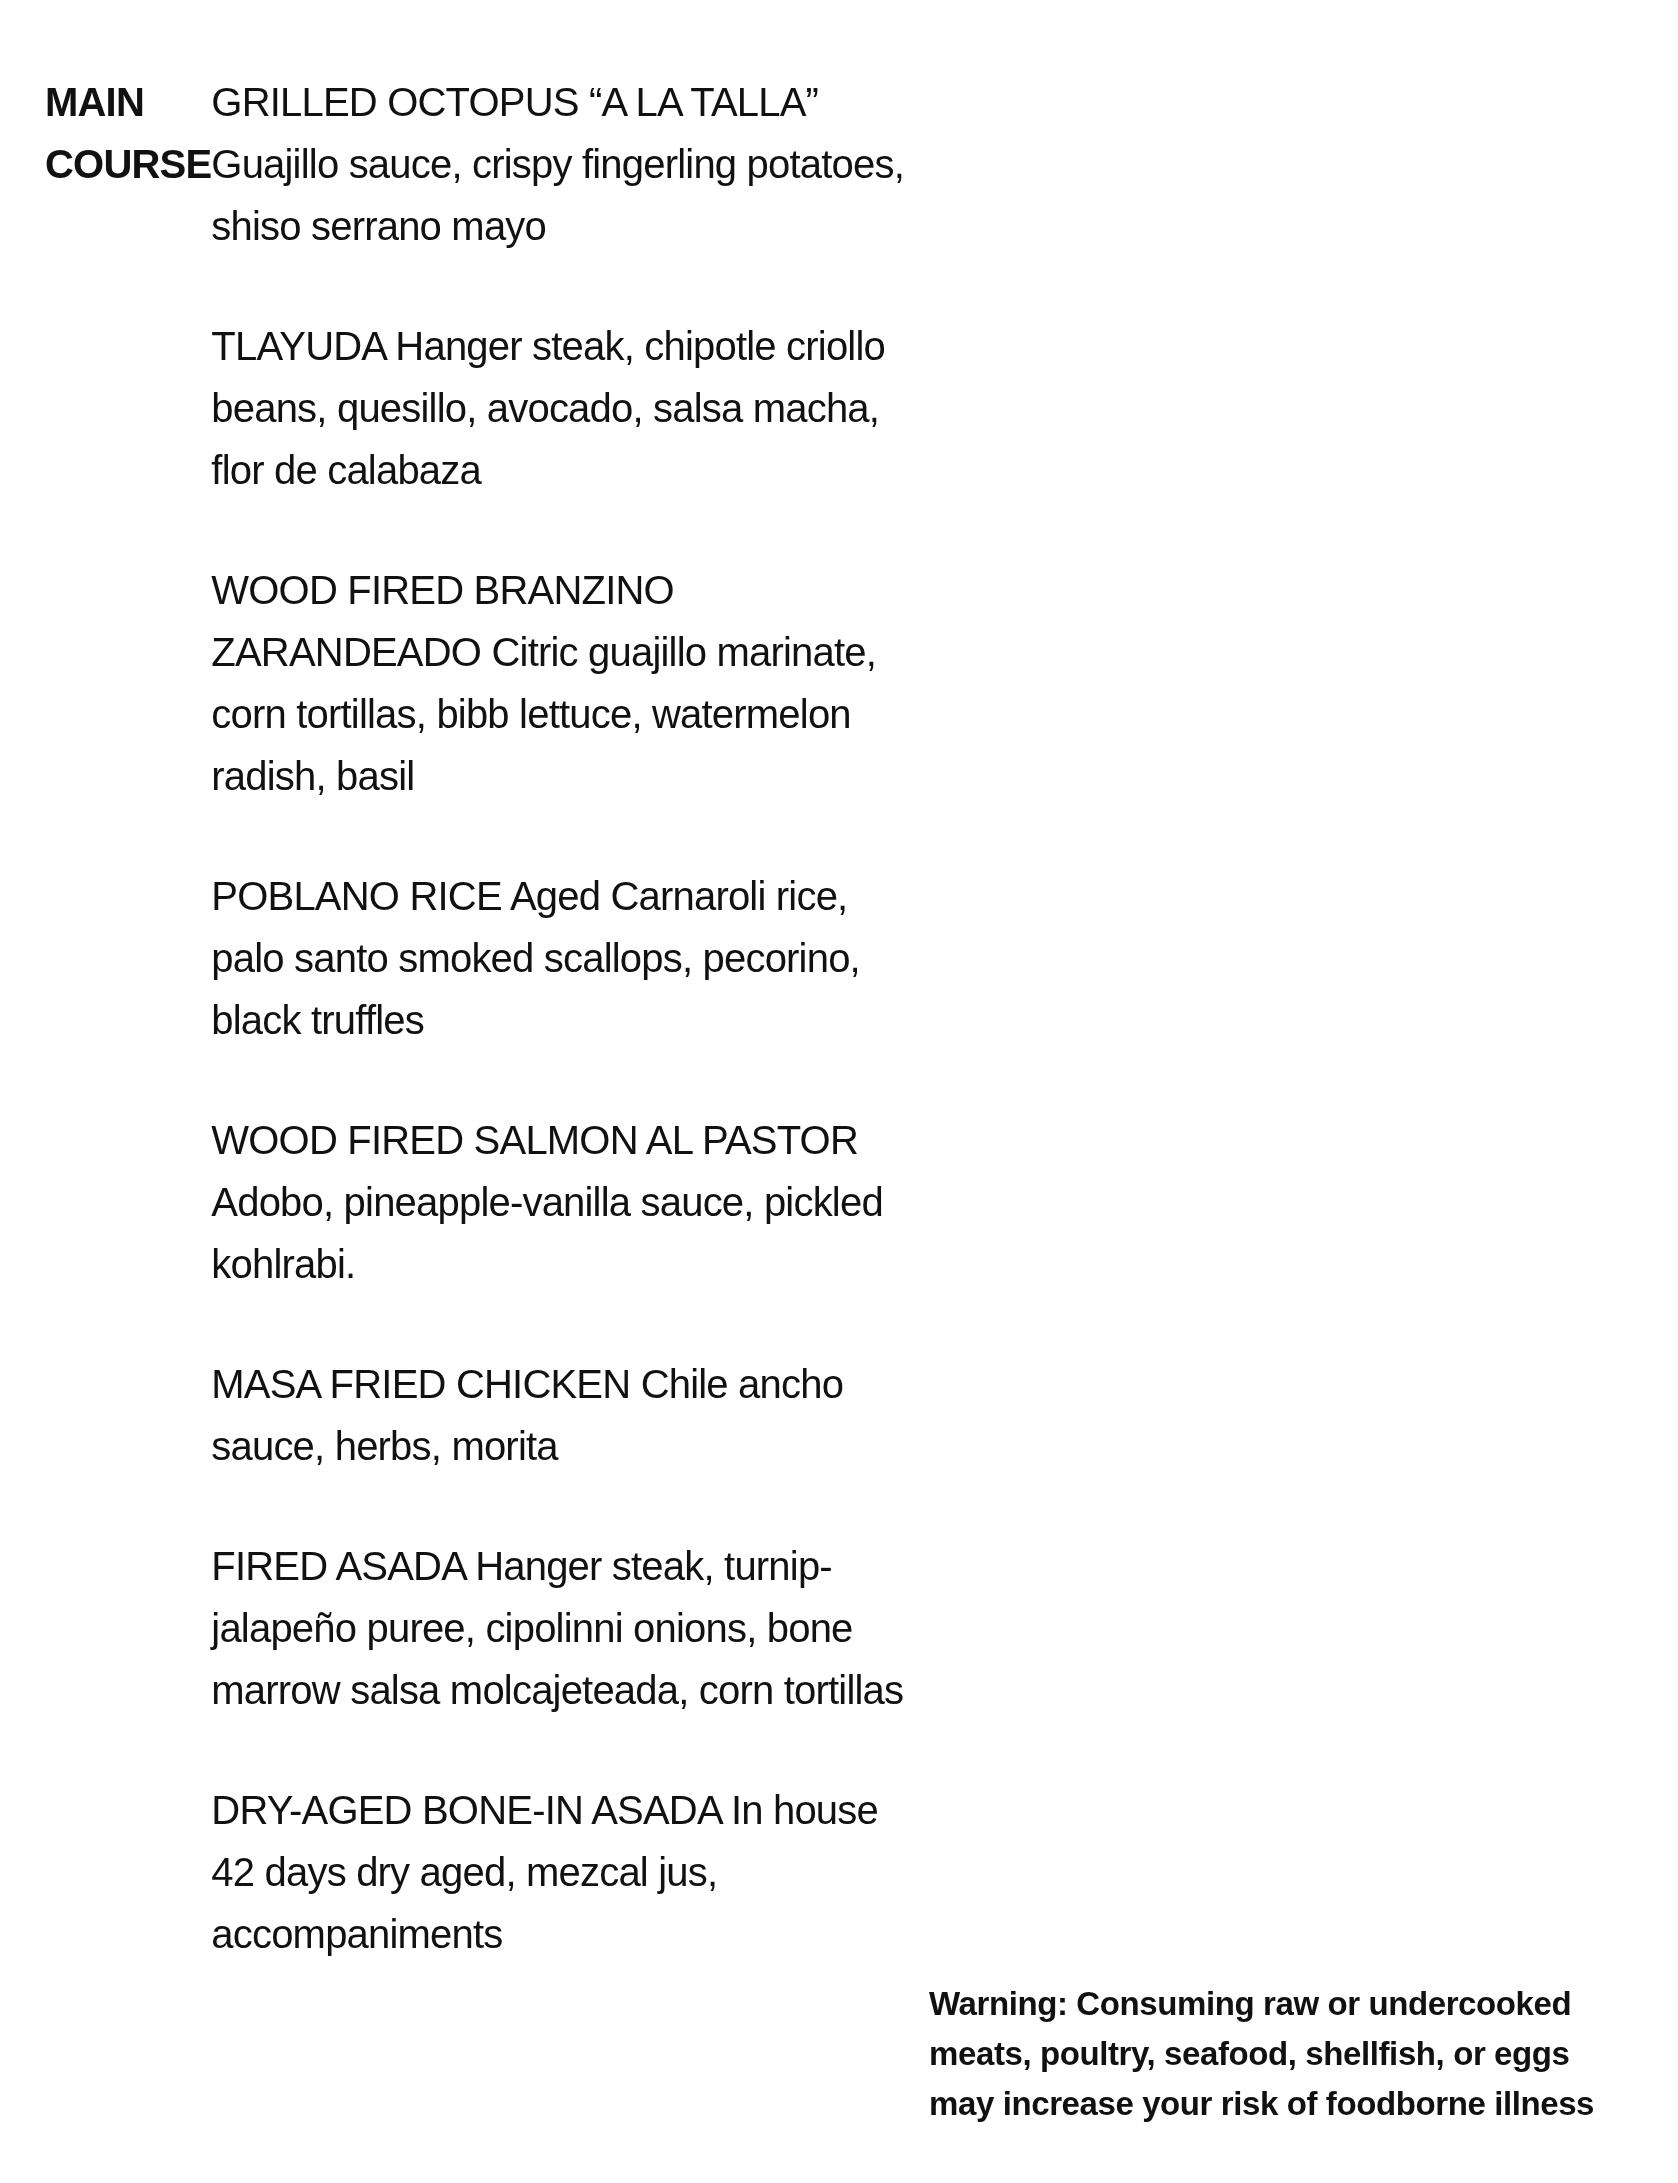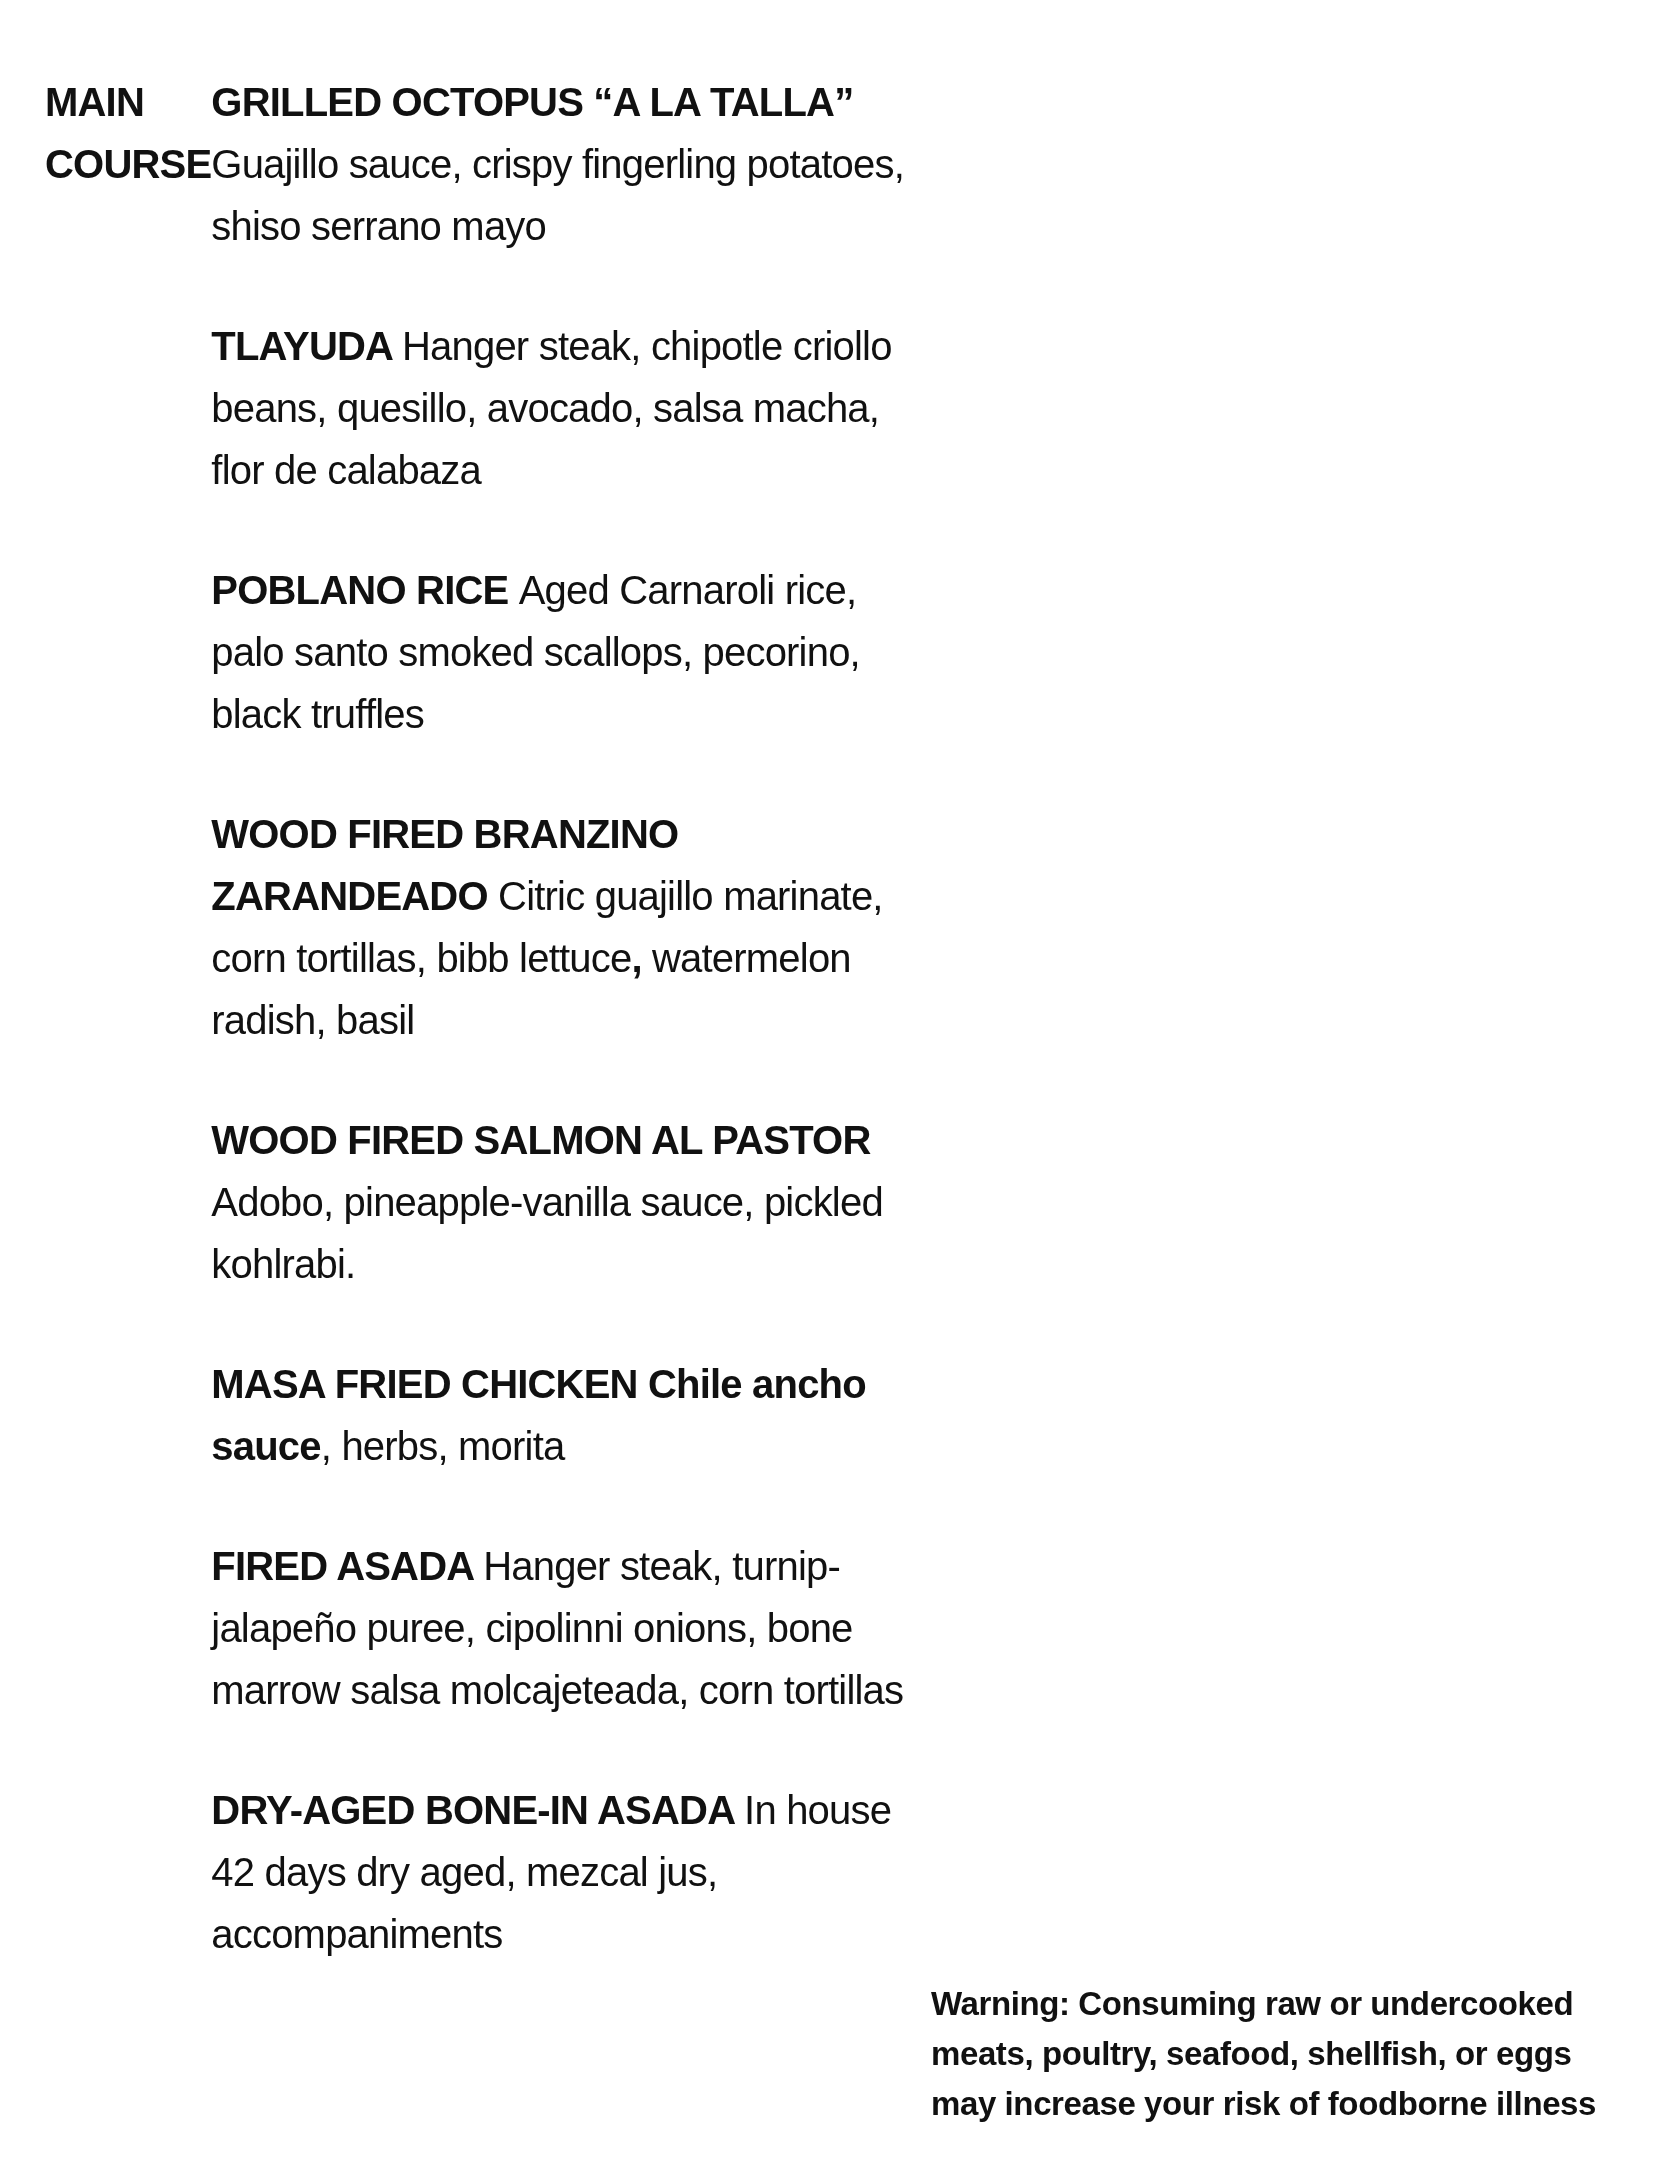--- a/index.html
+++ b/index.html
@@ -30,21 +30,21 @@
     letter-spacing: -0.8px;
     margin: 0 0 58px 0;
   }
   .menu-item {
     font-size: 40px;
     line-height: 62px;
     letter-spacing: -0.8px;
     margin: 0 0 58px 0;
   }
   .menu-item .b {
-    font-weight: 700;
+    font-weight: 400;
     margin-top: 45px;
   }
   .menu-item .r {
     font-weight: 400;
   }
   .warning {
     margin-top: auto;
     font-size: 33px;
     line-height: 50px;
     letter-spacing: -0.4px;
@@ -53,22 +53,22 @@
 </style>
 </head>
 <body>
 
 <div class="page">
   <h1 class="heading">MAIN COURSE</h1>
 
   <div>
       <p class="menu-item"><span class="b">GRILLED OCTOPUS “A LA TALLA” </span><span class="r">Guajillo sauce, crispy fingerling potatoes, shiso serrano mayo</span></p>
       <p class="menu-item"><span class="b">TLAYUDA </span><span class="r">Hanger steak, chipotle criollo beans, quesillo, avocado, salsa macha, flor de calabaza</span></p>
+      <p class="menu-item"><span class="b">WOOD FIRED BRANZINO ZARANDEADO </span><span class="r">Citric guajillo marinate, corn tortillas, bibb lettuce</span><span class="b">,</span><span class="r"> watermelon radish, basil</span></p>
       <p class="menu-item"><span class="b">POBLANO RICE </span><span class="r">Aged Carnaroli rice, palo santo smoked scallops, pecorino, black truffles</span></p>
-      <p class="menu-item"><span class="b">WOOD FIRED BRANZINO ZARANDEADO </span><span class="r">Citric guajillo marinate, corn tortillas, bibb lettuce</span><span class="b">,</span><span class="r"> watermelon radish, basil</span></p>
       <p class="menu-item"><span class="b">WOOD FIRED SALMON AL PASTOR </span><span class="r">Adobo, pineapple-vanilla sauce, pickled kohlrabi.</span></p>
       <p class="menu-item"><span class="b">MASA FRIED CHICKEN Chile ancho sauce</span><span class="r">, herbs, morita</span></p>
       <p class="menu-item"><span class="b">FIRED ASADA </span><span class="r">Hanger steak, turnip- jalapeño puree, cipolinni onions, bone marrow salsa molcajeteada, corn tortillas</span></p>
       <p class="menu-item"><span class="b">DRY-AGED BONE-IN ASADA </span><span class="r">In house 42 days dry aged, mezcal jus, accompaniments</span></p>
     </div>
 
   <p class="warning">Warning: Consuming raw or undercooked meats, poultry, seafood, shellfish, or eggs may increase your risk of foodborne illness</p>
 </div>
 
 

